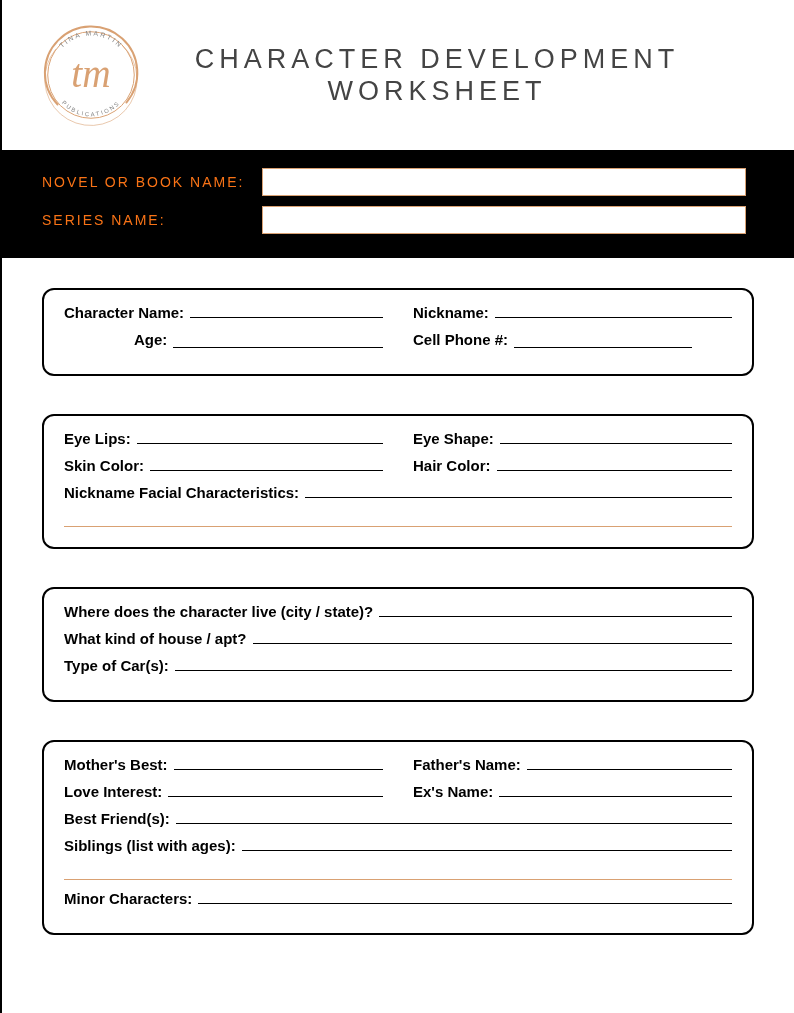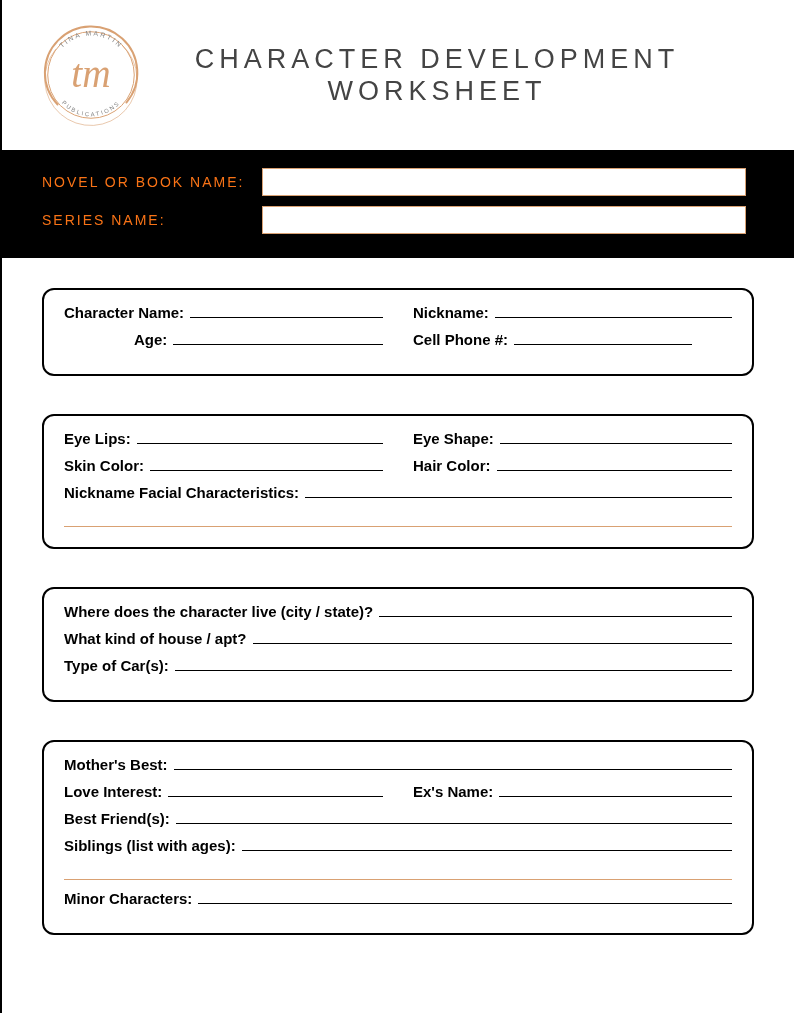--- a/index.html
+++ b/index.html
@@ -107,21 +107,21 @@
     height: 20px;
     margin-top: 6px;
   }
   .indent-row {
     display: flex;
     column-gap: 30px;
     margin-bottom: 6px;
   }
   .indent-field {
     display: flex;
-    align-items: flex-start;
+    align-items: flex-end;
     flex: 1 1 0;
   }
   .indent-spacer-age { width: 70px; flex-shrink:0;}
   .row + .row, .row + .indent-row { margin-top: 10px; }
 </style>
 </head>
 <body>
 
 <div class="page">
 
@@ -238,20 +238,24 @@
         </div>
       </div>
     </div>
 
     <div class="card">
       <div class="row">
         <div class="field half">
           <span class="flabel">Mother's Best:</span>
           <span class="fline"></span>
         </div>
+        <div class="field half">
+          <span class="flabel">Father's Name:</span>
+          <span class="fline"></span>
+        </div>
       </div>
       <div class="row">
         <div class="field half">
           <span class="flabel">Love Interest:</span>
           <span class="fline"></span>
         </div>
         <div class="field half">
           <span class="flabel">Ex's Name:</span>
           <span class="fline"></span>
         </div>

